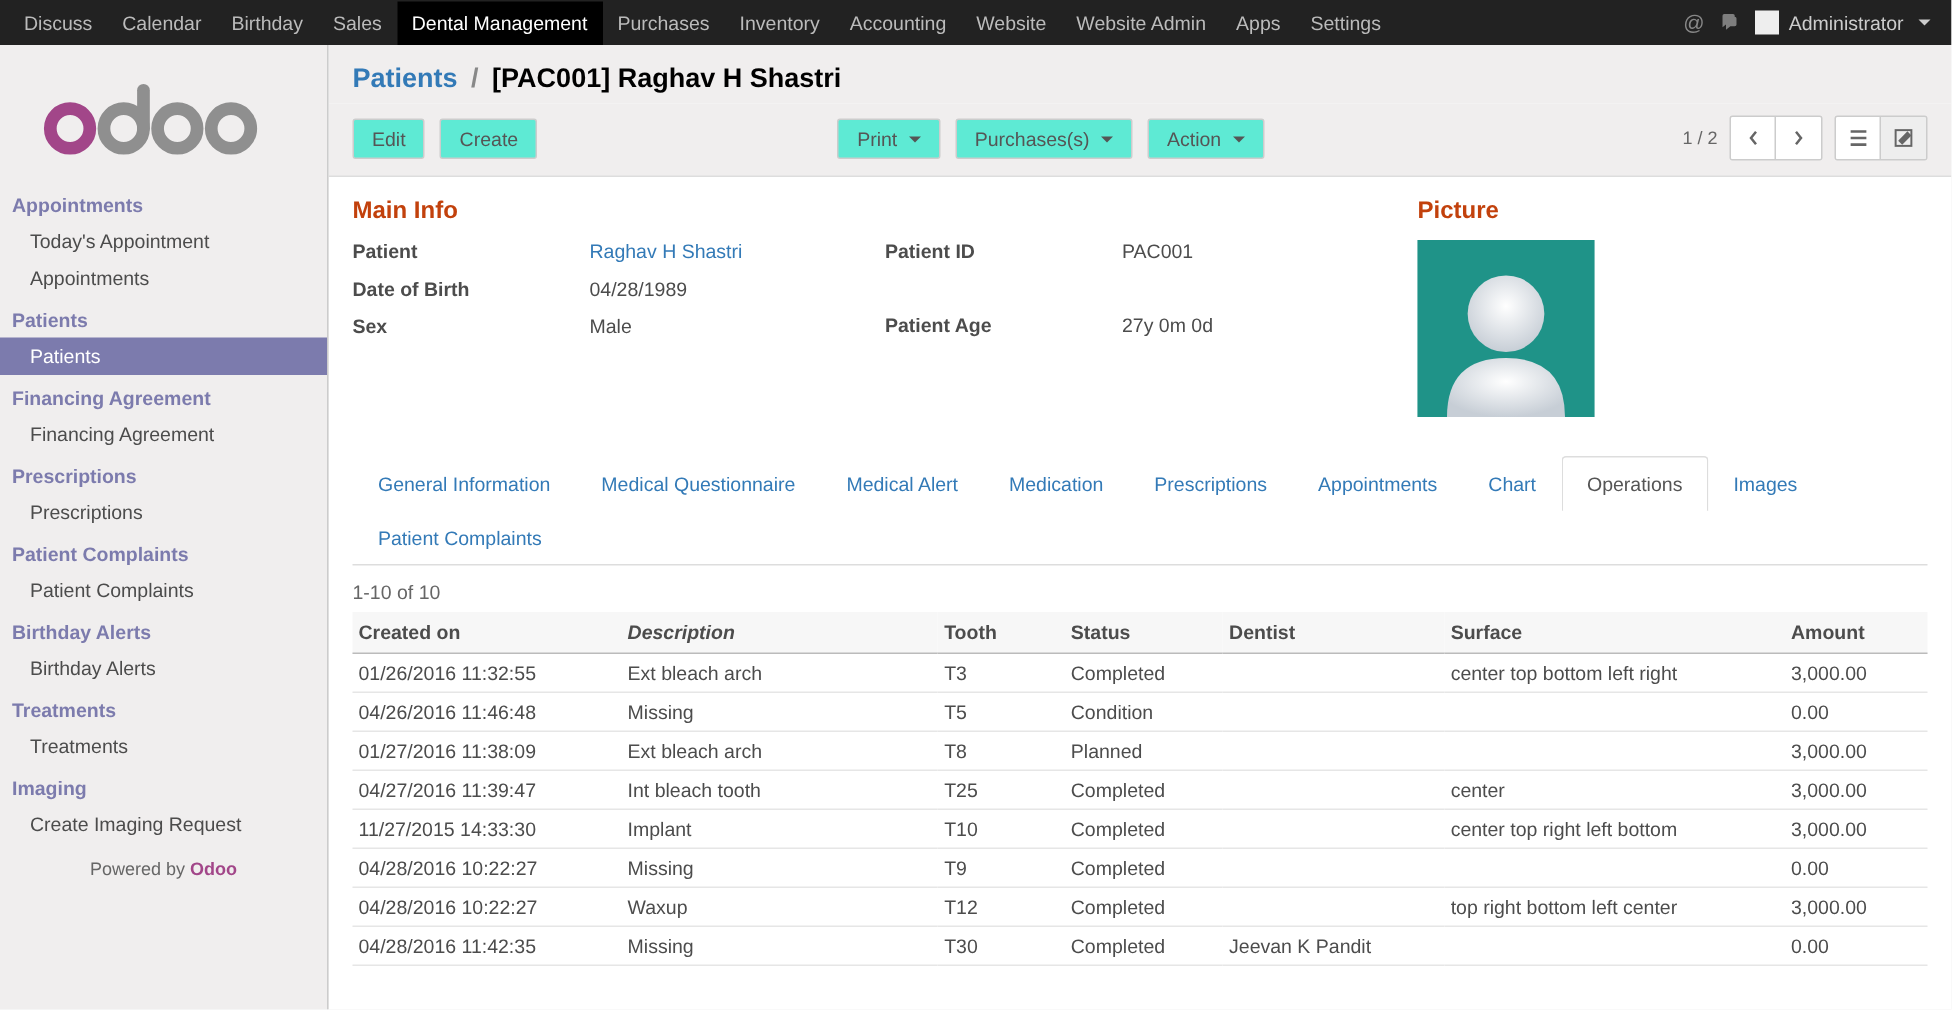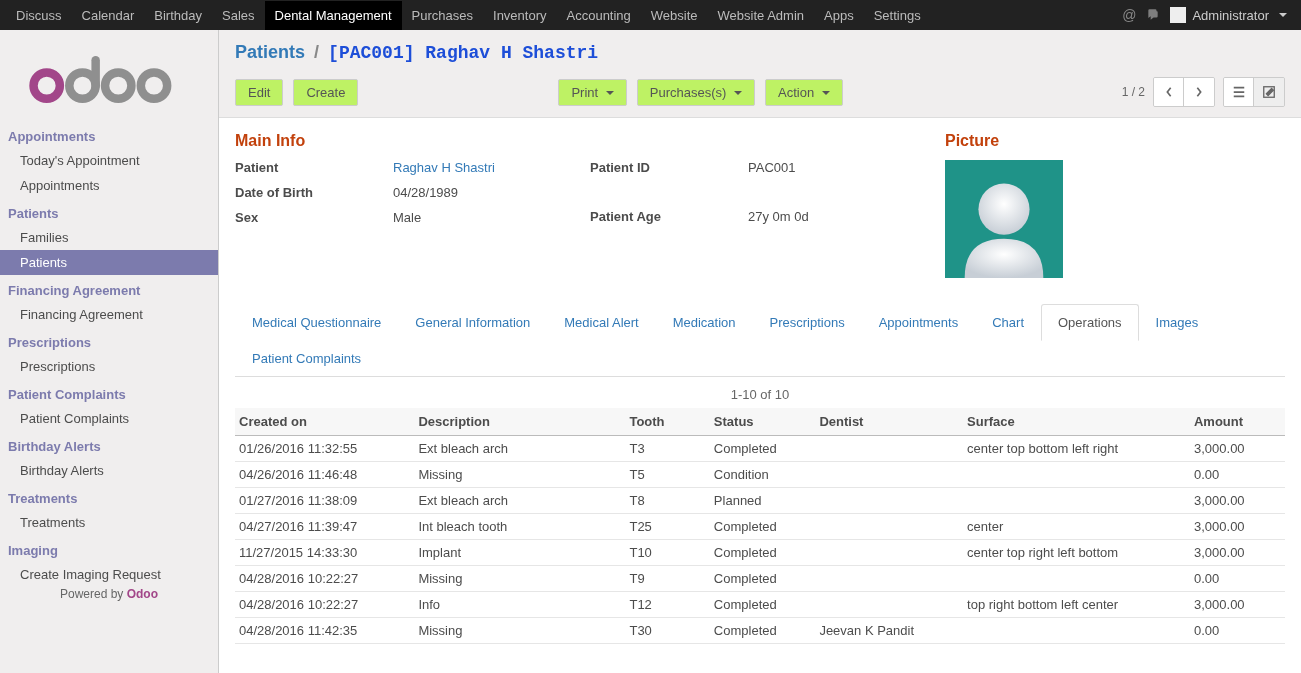--- a/index.html
+++ b/index.html
@@ -15,31 +15,31 @@
 .topbar .user { display: flex; align-items: center; gap: 6px; color: #ccc; cursor: pointer; }
 .caret { display: inline-block; width: 0; height: 0; margin-left: 4px; vertical-align: middle; border-top: 4px solid; border-right: 4px solid transparent; border-left: 4px solid transparent; }
 
 .main { display: flex; height: calc(100% - 30px); }
 .sidebar { width: 219px; background: #f0eeee; border-right: 1px solid #ccc; position: relative; overflow-y: auto; padding-bottom: 10px; }
 .logo { padding: 24px 26px 12px 26px; }
 .logo svg { width: 160px; height: 52px; }
 .side-section-header { color: #7c7bad; font-weight: bold; padding: 8px 8px 4px 8px; cursor: pointer; }
 .side-item { padding: 5px 8px 5px 20px; color: #4c4c4c; cursor: pointer; }
 .side-item.active { background: #7c7bad; color: #fff; }
-.powered { text-align: center; font-size: 12px; color: #666; }
+.powered { text-align: center; font-size: 12px; color: #666; margin-top: 10px; }
 .powered .brand { color: #a24689; font-weight: bold; }
 
 .content { flex: 1; background: #fff; display: flex; flex-direction: column; overflow: hidden; }
 .breadcrumb-row { padding: 12px 16px 6px 16px; font-size: 18px; font-weight: bold; background: #f0eeee; }
 .breadcrumb-row .bc-link { color: #337ab7; font-weight: bold; cursor: pointer; }
 .breadcrumb-row .bc-sep { color: #888; padding: 0 4px; }
-.breadcrumb-row .bc-current { color: #1d4ed8; font-family: Liberation Mono, monospace; }
+.breadcrumb-row .bc-current { color: #000000; }
 
 .toolbar { display: flex; align-items: center; padding: 8px 16px 10px 16px; background: #f0eeee; border-bottom: 1px solid #ddd; }
-.btn { background: #bef264; border: 1px solid #ccc; padding: 5px 12px; font-size: 13px; cursor: pointer; color: #555; border-radius: 2px; }
+.btn { background: #5eead4; border: 1px solid #ccc; padding: 5px 12px; font-size: 13px; cursor: pointer; color: #555; border-radius: 2px; }
 .btn + .btn { margin-left: 4px; }
 .toolbar .group-left { display: flex; gap: 6px; }
 .toolbar .group-center { display: flex; gap: 6px; margin-left: 200px; }
 .toolbar .group-right { margin-left: auto; display: flex; align-items: center; gap: 8px; }
 .pager-text { color: #666; font-size: 12px; }
 .btn-icon-group { display: flex; border: 1px solid #ccc; border-radius: 2px; overflow: hidden; }
 .btn-icon-group .btn-sq { width: 30px; height: 28px; display: flex; align-items: center; justify-content: center; background: #fff; cursor: pointer; border-right: 1px solid #ccc; }
 .btn-icon-group .btn-sq:last-child { border-right: none; }
 .btn-sq.active { background: #eee; }
 
@@ -52,21 +52,21 @@
 .info-label { width: 158px; font-weight: bold; color: #4c4c4c; }
 .info-value { color: #4c4c4c; }
 .info-value.link { color: #337ab7; cursor: pointer; }
 .picture-block { }
 .avatar-img { width: 118px; height: 118px; background: #1f9388; display: flex; align-items: flex-end; justify-content: center; overflow: hidden; }
 
 .tabs { display: flex; flex-wrap: wrap; border-bottom: 1px solid #ddd; margin-top: 26px; }
 .tab { padding: 10px 16px; color: #337ab7; cursor: pointer; border: 1px solid transparent; margin-bottom: -1px; border-radius: 3px 3px 0 0; }
 .tab.active { color: #555; border: 1px solid #ddd; border-bottom-color: #fff; background: #fff; }
 
-.table-meta { text-align: center; color: #666; padding: 10px 0 6px 0; }
+.table-meta { text-align: left; color: #666; padding: 10px 0 6px 0; }
 .op-table { width: 100%; border-collapse: collapse; }
 .op-table th { text-align: left; font-weight: bold; color: #4c4c4c; border-bottom: 1px solid #bbb; padding: 6px 4px; background: #f7f7f7; }
 .op-table td { border-bottom: 1px solid #e6e6e6; padding: 5px 4px; color: #4c4c4c; }
 .op-table th.amount, .op-table td.amount { }
 
 svg.chevron { width: 8px; height: 10px; }
 svg.icon16 { width: 14px; height: 14px; }
 </style>
 </head>
 <body>
@@ -111,21 +111,20 @@
         <path d="M148 8 v54" stroke="#8f8f8f" stroke-width="18" stroke-linecap="round"></path>
         <circle cx="196" cy="62" r="28" fill="none" stroke="#8f8f8f" stroke-width="18"></circle>
         <circle cx="272" cy="62" r="28" fill="none" stroke="#8f8f8f" stroke-width="18"></circle>
       </svg>
     </div>
     <div id="side-groups">
         <div class="side-section-header">Appointments</div>
         <div class="side-item">Today's Appointment</div>
         <div class="side-item">Appointments</div>
         <div class="side-section-header">Patients</div>
-        <div class="side-item">Families</div>
         <div class="side-item active">Patients</div>
         <div class="side-section-header">Financing Agreement</div>
         <div class="side-item">Financing Agreement</div>
         <div class="side-section-header">Prescriptions</div>
         <div class="side-item">Prescriptions</div>
         <div class="side-section-header">Patient Complaints</div>
         <div class="side-item">Patient Complaints</div>
         <div class="side-section-header">Birthday Alerts</div>
         <div class="side-item">Birthday Alerts</div>
         <div class="side-section-header">Treatments</div>
@@ -227,38 +226,38 @@
                 </defs>
                 <rect width="120" height="120" fill="#1f9388"></rect>
                 <circle cx="60" cy="50" r="26" fill="url(#g1)"></circle>
                 <path d="M20 120 Q20 80 60 80 Q100 80 100 120 Z" fill="url(#g1)"></path>
               </svg>
           </div>
         </div>
       </div>
 
       <div class="tabs" id="tabs">
+          <div class="tab">General Information</div>
           <div class="tab">Medical Questionnaire</div>
-          <div class="tab">General Information</div>
           <div class="tab">Medical Alert</div>
           <div class="tab">Medication</div>
           <div class="tab">Prescriptions</div>
           <div class="tab">Appointments</div>
           <div class="tab">Chart</div>
           <div class="tab active">Operations</div>
           <div class="tab">Images</div>
           <div class="tab">Patient Complaints</div>
         </div>
 
       <div class="table-meta">1-10 of 10</div>
       <table class="op-table">
         <thead>
             <tr id="op-head">
               <th style="width: 170px;">Created on</th>
-              <th style="width: 200px;">Description</th>
+              <th style="width: 200px; font-style: italic;">Description</th>
               <th style="width: 80px; margin-left: 40px;">Tooth</th>
               <th style="width: 100px;">Status</th>
               <th style="width: 140px;">Dentist</th>
               <th style="width: 215px;">Surface</th>
               <th class="amount" style="width: 90px;">Amount</th>
             </tr>
           </thead>
         <tbody id="op-body">
             <tr>
               <td>01/26/2016 11:32:55</td>
@@ -309,21 +308,21 @@
               <td>04/28/2016 10:22:27</td>
               <td>Missing</td>
               <td>T9</td>
               <td>Completed</td>
               <td></td>
               <td></td>
               <td class="amount">0.00</td>
             </tr>
             <tr>
               <td>04/28/2016 10:22:27</td>
-              <td>Info</td>
+              <td>Waxup</td>
               <td>T12</td>
               <td>Completed</td>
               <td></td>
               <td>top right bottom left center</td>
               <td class="amount">3,000.00</td>
             </tr>
             <tr>
               <td>04/28/2016 11:42:35</td>
               <td>Missing</td>
               <td>T30</td>

